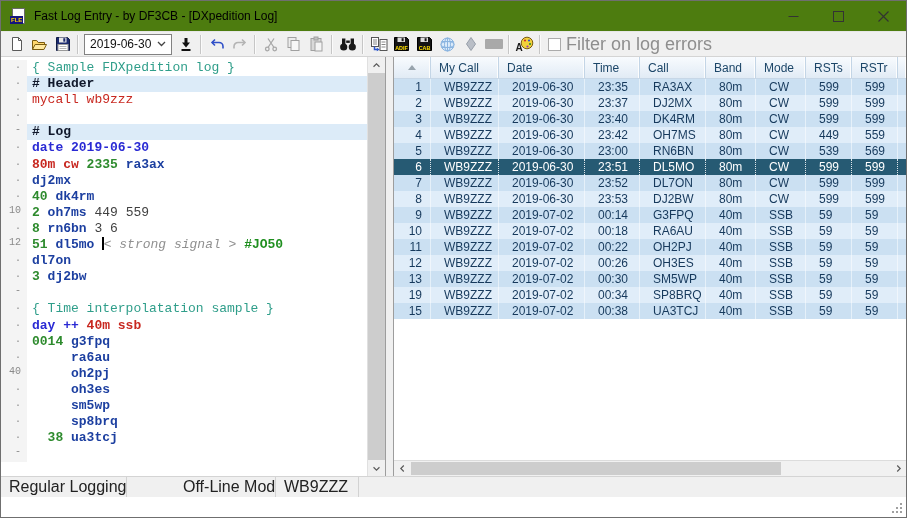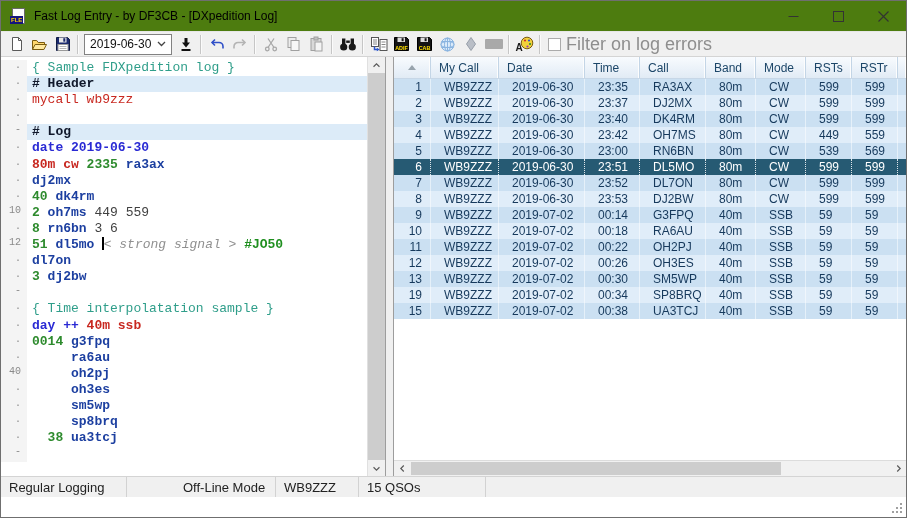--- a/index.html
+++ b/index.html
@@ -68,21 +68,21 @@
   .tcell.c0{justify-content:flex-end;padding-left:0;padding-right:8px;}
   .trow.sel{background:var(--accent-selection,#265a73);}
   .trow.sel .tcell{color:#fff;border-right:1px dotted rgba(255,255,255,0.85);}
   .tfill{flex:1;background:#fff;}
   .hscroll{height:15px;flex:none;background:#f1f1f1;border-top:1px solid #dcdcdc;display:flex;align-items:stretch;}
   .hs-btn{width:16px;flex:none;display:flex;align-items:center;justify-content:center;}
   .hs-track{flex:1;position:relative;}
   .hs-thumb{position:absolute;top:1px;bottom:1px;left:1px;width:77%;background:#cdcdcd;}
   
   .statusbar{height:21px;box-sizing:border-box;background:#f0f0f0;border-top:1px solid #d4d4d4;
-    display:flex;align-items:center;font-size:13px;color:#222;}
+    display:flex;align-items:center;font-size:16px;color:#222;}
   .sb-sec{height:100%;display:flex;align-items:center;padding-left:8px;box-sizing:border-box;
     border-right:1px solid #d2d2d2;white-space:nowrap;overflow:hidden;flex:none;}
   .sb-fill{flex:1;height:100%;}
   .grip{position:absolute;right:12px;bottom:12px;width:2px;height:2px;
     box-shadow:8px 0 #a0a0a0,4px 4px #a0a0a0,8px 4px #a0a0a0,0 8px #a0a0a0,4px 8px #a0a0a0,8px 8px #a0a0a0;}
   svg{display:block;}
 </style>
 </head>
 <body>
 
@@ -592,18 +592,17 @@
         </span>
       </div>
     </div>
 
   </div>
 
   <div class="statusbar" id="statusbar">
       <span class="sb-sec" style="width: 126px;">Regular Logging</span>
       <span class="sb-sec" style="width: 101px; margin-left: 48px;">Off-Line Mode</span>
       <span class="sb-sec" style="width: 83px;">WB9ZZZ</span>
-      <span class="sb-sec" style="width: 127px;">15 QSOs</span>
       <span class="sb-fill"></span>
     </div>
   <span class="grip"></span>
 
 </div>
 
 </body></html>

